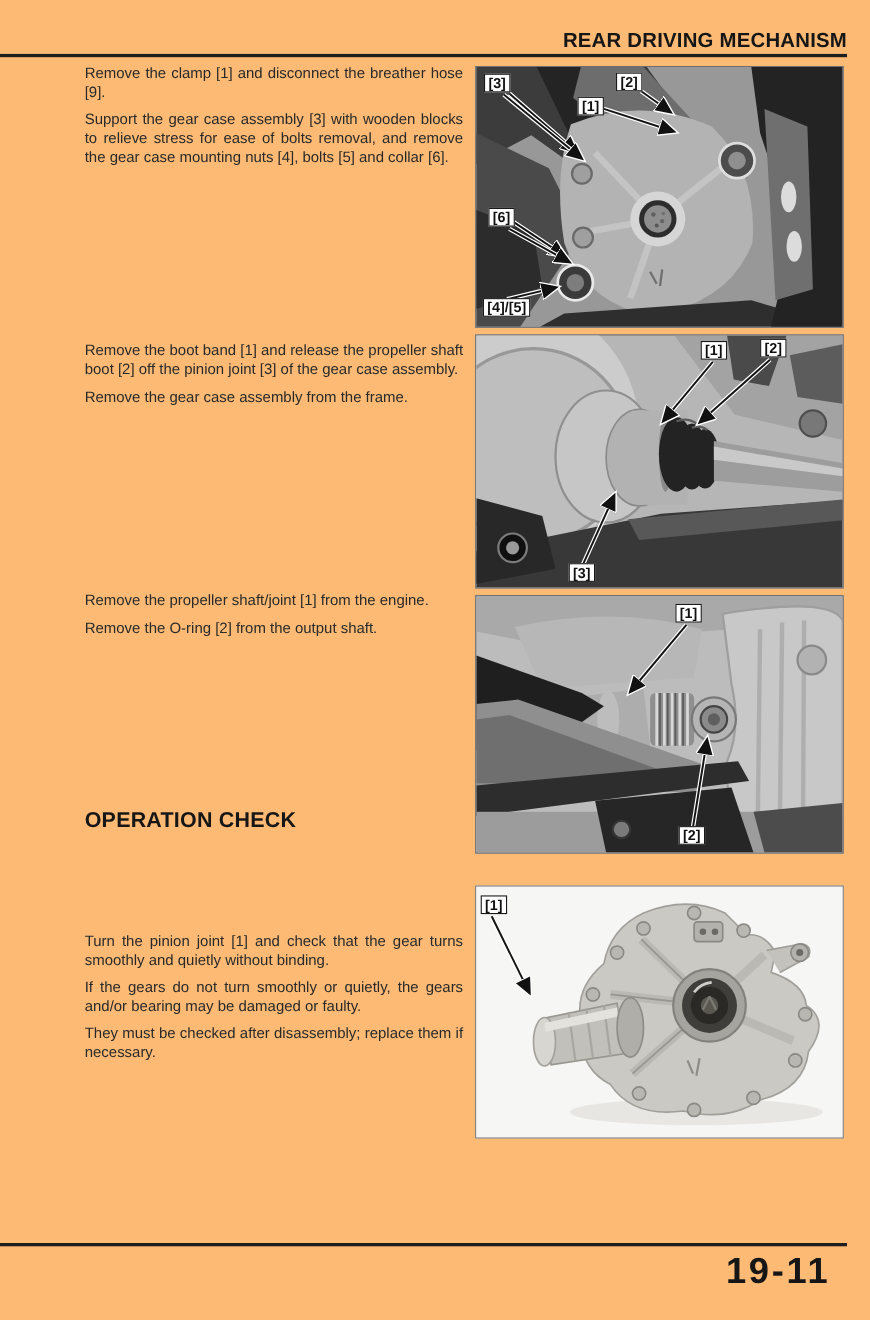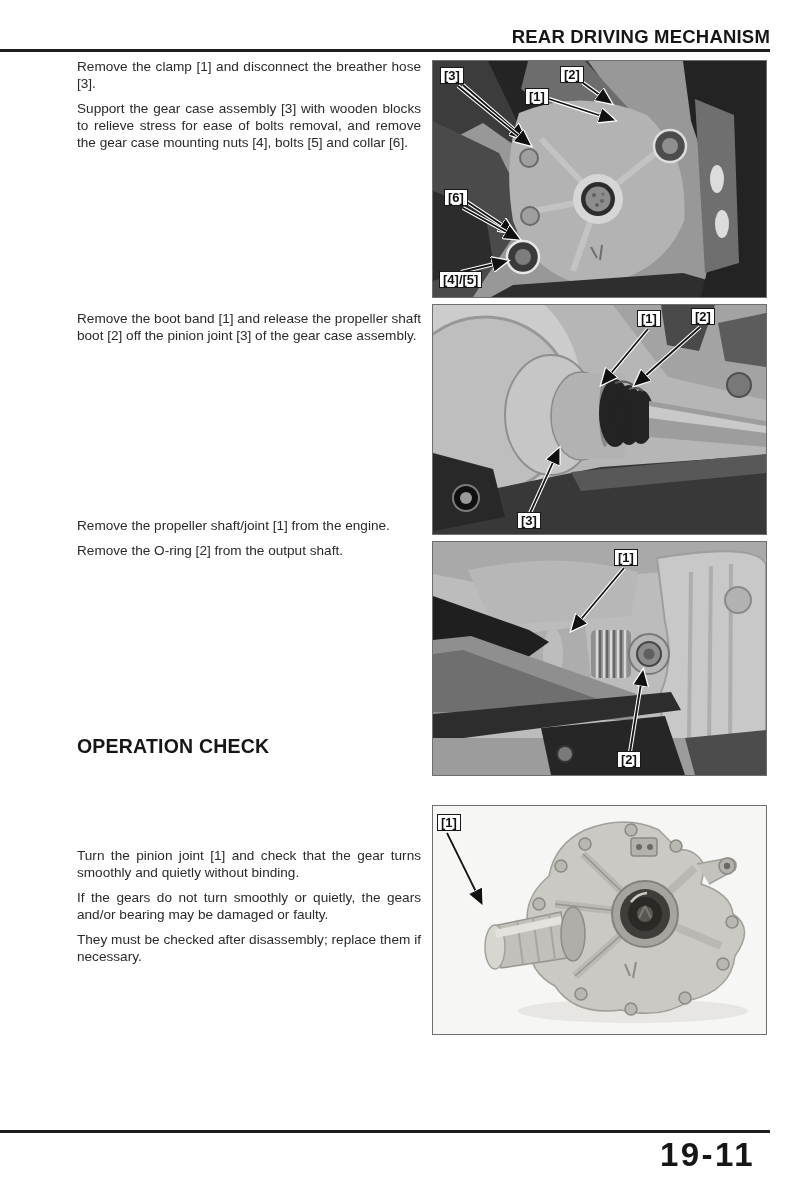--- a/index.html
+++ b/index.html
@@ -1,18 +1,18 @@
 <!DOCTYPE html>
 <html><head>
 <meta charset="utf-8">
 <style>
   html,body { margin:0; padding:0; background:#e8e8e8; }
   .page {
     position:relative; width:791px; height:1200px; margin:0 auto;
-    background:#ffffff; overflow:hidden;
+    background:#fdba74; overflow:hidden;
     font-family:"Liberation Sans", sans-serif; color:#2a2a2a;
   }
   .header-title {
     position:absolute; top:26px; right:21px;
     font-size:18.5px; font-weight:bold; letter-spacing:0.2px; color:#161616;
     white-space:nowrap;
   }
   .rule { position:absolute; left:0; width:770px; height:3px; background:#1e1e1e; }
   .header-rule { top:49px; }
   .footer-rule { top:1130px; }
@@ -45,29 +45,30 @@
 </style>
 </head>
 <body>
 
 <div class="page">
 
   <div class="header-title">REAR DRIVING MECHANISM</div>
   <div class="rule header-rule"></div>
 
   <div class="text-block" style="top:58px;">
-    <p>Remove the clamp [1] and disconnect the breather hose [3].</p>
+    <p>Remove the clamp [1] and disconnect the breather hose [9].</p>
     <p>Support the gear case assembly [3] with wooden blocks to relieve stress for ease of bolts removal, and remove the gear case mounting nuts [4], bolts [5] and collar [6].</p>
   </div>
 
   <div class="text-block" style="top:298px;margin-top:12px;">
     <p>Remove the boot band [1] and release the propeller shaft boot [2] off the pinion joint [3] of the gear case assembly.</p>
-  </div>
-
-  <div class="text-block" style="top:517px;">
+    <p>Remove the gear case assembly from the frame.</p>
+  </div>
+
+  <div class="text-block" style="top:537px;">
     <p>Remove the propeller shaft/joint [1] from the engine.</p>
     <p>Remove the O-ring [2] from the output shaft.</p>
   </div>
 
   <div class="section-heading">OPERATION CHECK</div>
   <div class="text-block" style="top:847px;">
     <p>Turn the pinion joint [1] and check that the gear turns smoothly and quietly without binding.</p>
     <p>If the gears do not turn smoothly or quietly, the gears and/or bearing may be damaged or faulty.</p>
     <p>They must be checked after disassembly; replace them if necessary.</p>
   </div>

